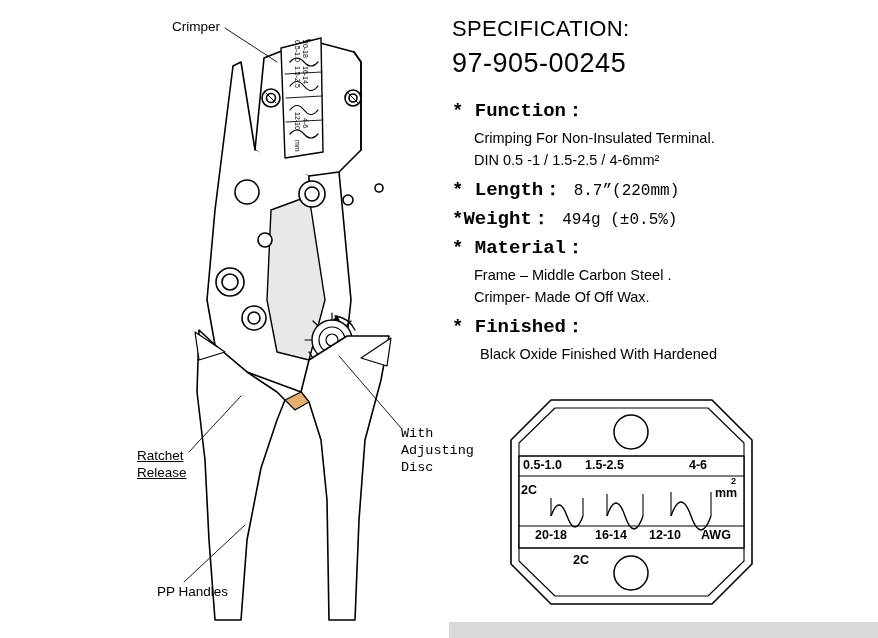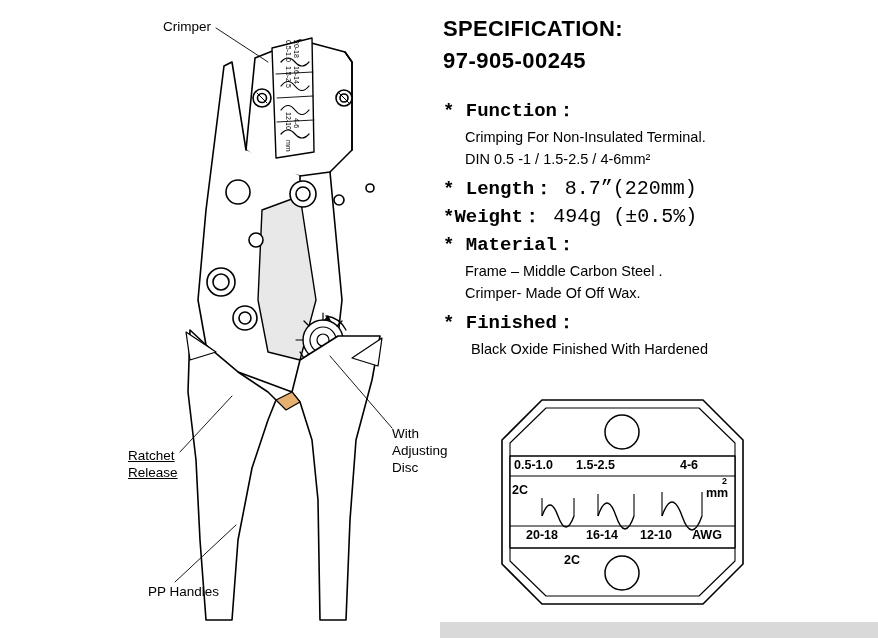--- a/index.html
+++ b/index.html
@@ -10,21 +10,21 @@
   body {
     width: 878px;
     height: 638px;
     position: relative;
     overflow: hidden;
     font-family: "Liberation Sans", sans-serif;
     color: #000;
   }
   #page {
     position: absolute;
-    left: 0; top: 0;
+    left: 9px; top: 0;
     width: 732px;
     height: 638px;
   }
 
   
   .tool-panel {
     position: absolute;
     left: 0; top: 0;
     width: 440px;
     height: 638px;
@@ -32,62 +32,62 @@
   .callout-label {
     position: absolute;
     font-family: "Liberation Sans", sans-serif;
     font-size: 13.5px;
     line-height: 17px;
     color: #000;
     white-space: pre-line;
   }
   .lbl-crimper  { left: 163px; top: 18px; }
   .lbl-ratchet  { left: 128px; top: 447px; text-decoration: underline; }
-  .lbl-adjust   { left: 392px; top: 425px; }
+  .lbl-adjust   { left: 392px; top: 425px; font-family: Liberation Mono, monospace; }
   .lbl-handles  { left: 110px; top: 583px; margin-left: 38px; }
 
   
   .spec {
     position: absolute;
     left: 440px;
     top: 0;
     width: 438px;
     height: 638px;
   }
   .spec-title {
     position: absolute;
     left: 3px;
     top: 16px;
     font-size: 22px;
-    font-weight: bold;
+    font-weight: normal;
     letter-spacing: 0.3px;
   }
   .spec-code {
     position: absolute;
     left: 3px;
     top: 48px;
-    font-size: 22px;
-    font-weight: bold;
+    font-size: 27px;
+    font-weight: normal;
     letter-spacing: 0.5px;
   }
   .spec-list {
     position: absolute;
     left: 3px;
     top: 98px;
     width: 430px;
   }
   .spec-head {
     font-size: 19px;
     font-weight: bold;
     margin: 0 0 2px 0;
     line-height: 26px;
     font-family: Liberation Mono, monospace;
   }
   .spec-head .val {
-    font-size: 20px;
+    font-size: 16px;
     font-weight: normal;
   }
   .spec-sub {
     font-size: 14.5px;
     line-height: 22px;
     margin-left: 22px;
     font-weight: normal;
   }
   .gap { height: 6px; }
 

